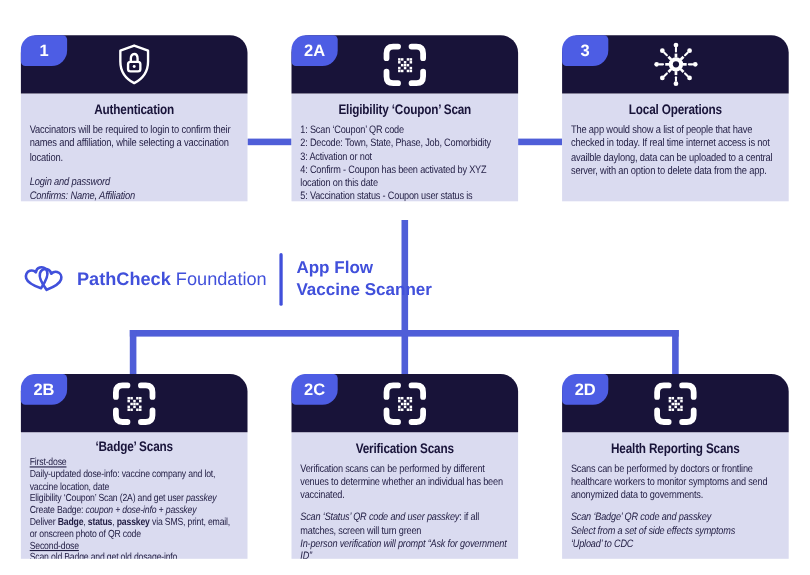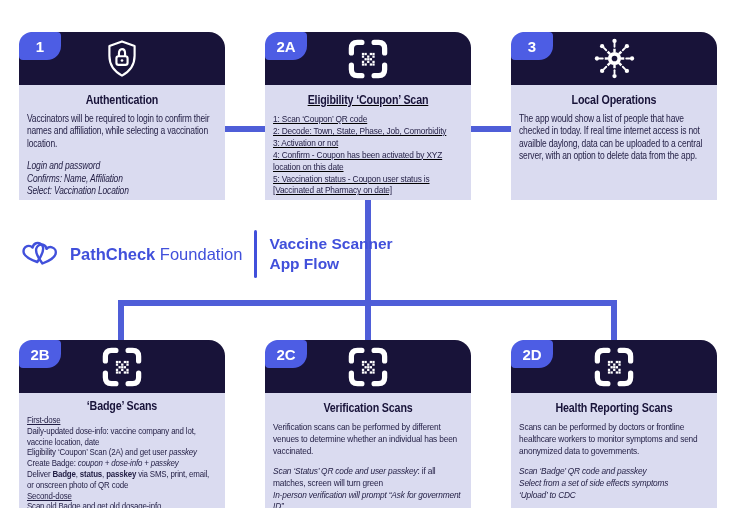--- a/index.html
+++ b/index.html
@@ -11,21 +11,21 @@
 
   
   .card{position:absolute;width:206px;}
   .hd{position:relative;height:53px;background:var(--navy);
       border-radius:16px 16px 0 0;display:flex;align-items:center;justify-content:center;}
   .badge{position:absolute;top:0;left:0;min-width:42px;height:28px;box-sizing:border-box;
       padding:0 7px;background:var(--badge-blue);color:#fff;font-weight:bold;font-size:15px;
       display:flex;align-items:center;justify-content:center;
       border-radius:13px 4px 14px 4px;}
   .bd{background:var(--lavender);padding:5px 8px 0;box-sizing:border-box;overflow:hidden;}
-  .row-top .bd{height:115px;}
+  .row-top .bd{height:98px;}
   .row-bot .bd{height:115px;}
   .tw{width:117.6%;transform:scaleX(0.85);transform-origin:0 0;letter-spacing:-0.2px;}
   .ct{font-size:12.6px;font-weight:bold;color:var(--navy);text-align:center;margin:3px 0 6px;}
   .tl{font-size:10px;line-height:12.4px;color:var(--text-dark);}
   .sp{height:10px;}
   .dense-a .tl{font-size:9.8px;line-height:11.9px;}
   .dense-b .ct{margin:1px 0 2px;}
   .dense-b .tl{font-size:9.3px;line-height:10.8px;}
   .dense-c .tl{font-size:9.8px;line-height:11.9px;}
   .dense-c .sp{height:8px;}
@@ -69,21 +69,21 @@
             <div class="tl"><span>Vaccinators will be required to login to confirm their names and affiliation, while selecting a vaccination location.</span></div>
             <div class="sp"></div>
             <div class="tl"><span class="i">Login and password</span></div>
             <div class="tl"><span class="i">Confirms: Name, Affiliation</span></div>
             <div class="tl"><span class="i">Select: Vaccination Location</span></div>
           </div>
       </div>
     </div>
   </div>
 
-  <div class="card row-top dense-a" style="left:265px;top:32px;text-decoration:underline;">
+  <div class="card row-top dense-a" style="left:265px;top:32px;">
     <div class="hd">
       <div class="badge">2A</div>
       <svg width="42" height="42" viewBox="0 0 48 48">
         <g fill="none" stroke="#ffffff" stroke-width="6" stroke-linecap="round" stroke-linejoin="round">
           <path d="M17 5 H12 Q5 5 5 12 V17"></path>
             <path d="M31 5 H36 Q43 5 43 12 V17"></path>
           <path d="M43 31 V36 Q43 43 36 43 H31"></path>
             <path d="M17 43 H12 Q5 43 5 36 V31"></path>
         </g>
         <g fill="#ffffff">
@@ -170,22 +170,22 @@
   <div class="logo-row">
     <svg width="40" height="38" viewBox="0 0 40 38">
       <g fill="none" stroke="var(--brand-blue)" stroke-width="2.4" stroke-linejoin="round">
         <path transform="rotate(-18 12 14) translate(1,7)" d="M12 21 C6.7 17 2 13 2 8.3 C2 5.2 4.3 2.8 7.3 2.8 C9.3 2.8 11 3.9 12 5.8 C13 3.9 14.7 2.8 16.7 2.8 C19.7 2.8 22 5.2 22 8.3 C22 13 17.3 17 12 21 Z"></path>
         <path transform="rotate(16 26 16) translate(14,8)" d="M12 21 C6.7 17 2 13 2 8.3 C2 5.2 4.3 2.8 7.3 2.8 C9.3 2.8 11 3.9 12 5.8 C13 3.9 14.7 2.8 16.7 2.8 C19.7 2.8 22 5.2 22 8.3 C22 13 17.3 17 12 21 Z"></path>
       </g>
     </svg>
     <div class="brand-name"><span class="bold">PathCheck</span><span> Foundation</span></div>
     <div class="logo-divider"></div>
     <div class="app-title">
+      <div>App Flow</div>
       <div>Vaccine Scanner</div>
-      <div>App Flow</div>
     </div>
   </div>
 
   <div class="card row-bot dense-b" style="left:19px;top:340px;">
     <div class="hd">
       <div class="badge">2B</div>
       <svg width="42" height="42" viewBox="0 0 48 48">
         <g fill="none" stroke="#ffffff" stroke-width="6" stroke-linecap="round" stroke-linejoin="round">
           <path d="M17 5 H12 Q5 5 5 12 V17"></path>
             <path d="M31 5 H36 Q43 5 43 12 V17"></path>

